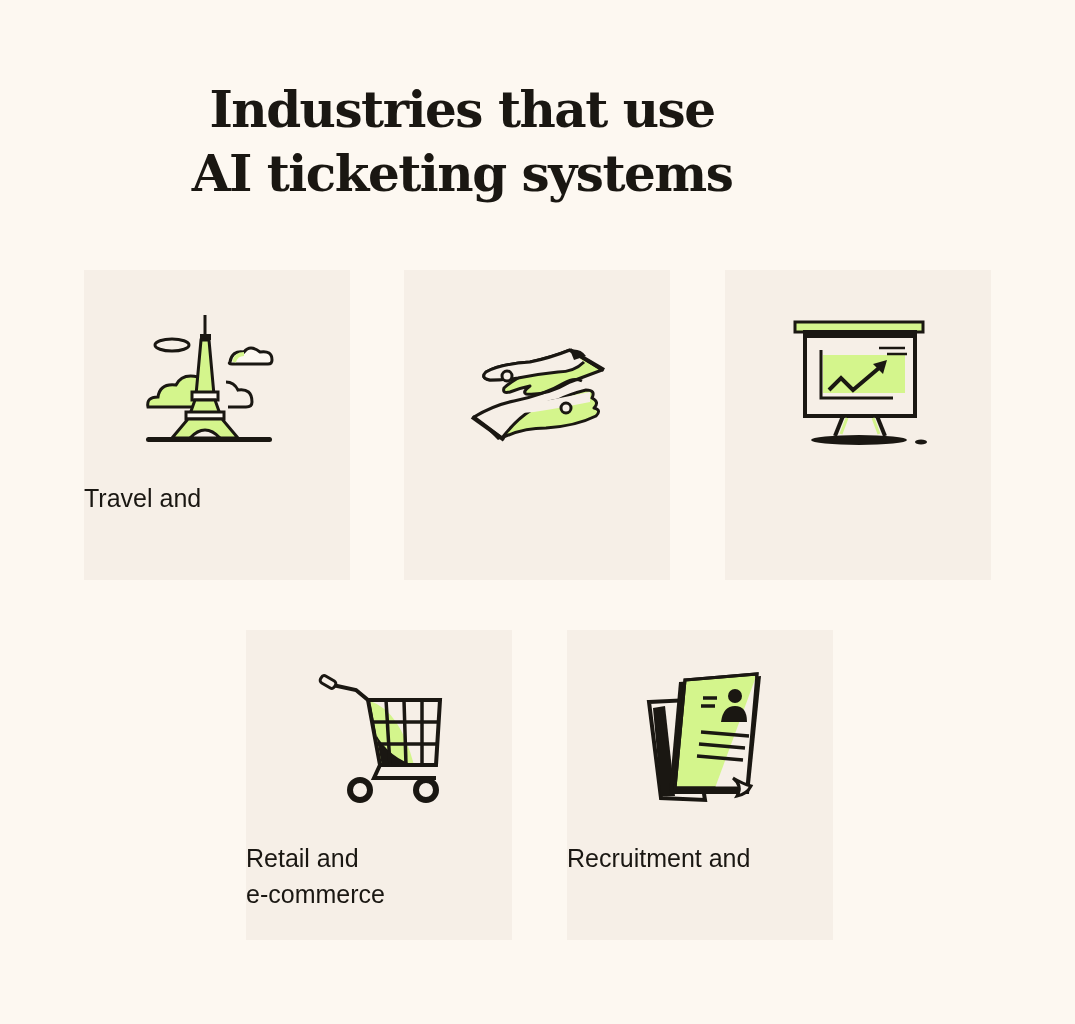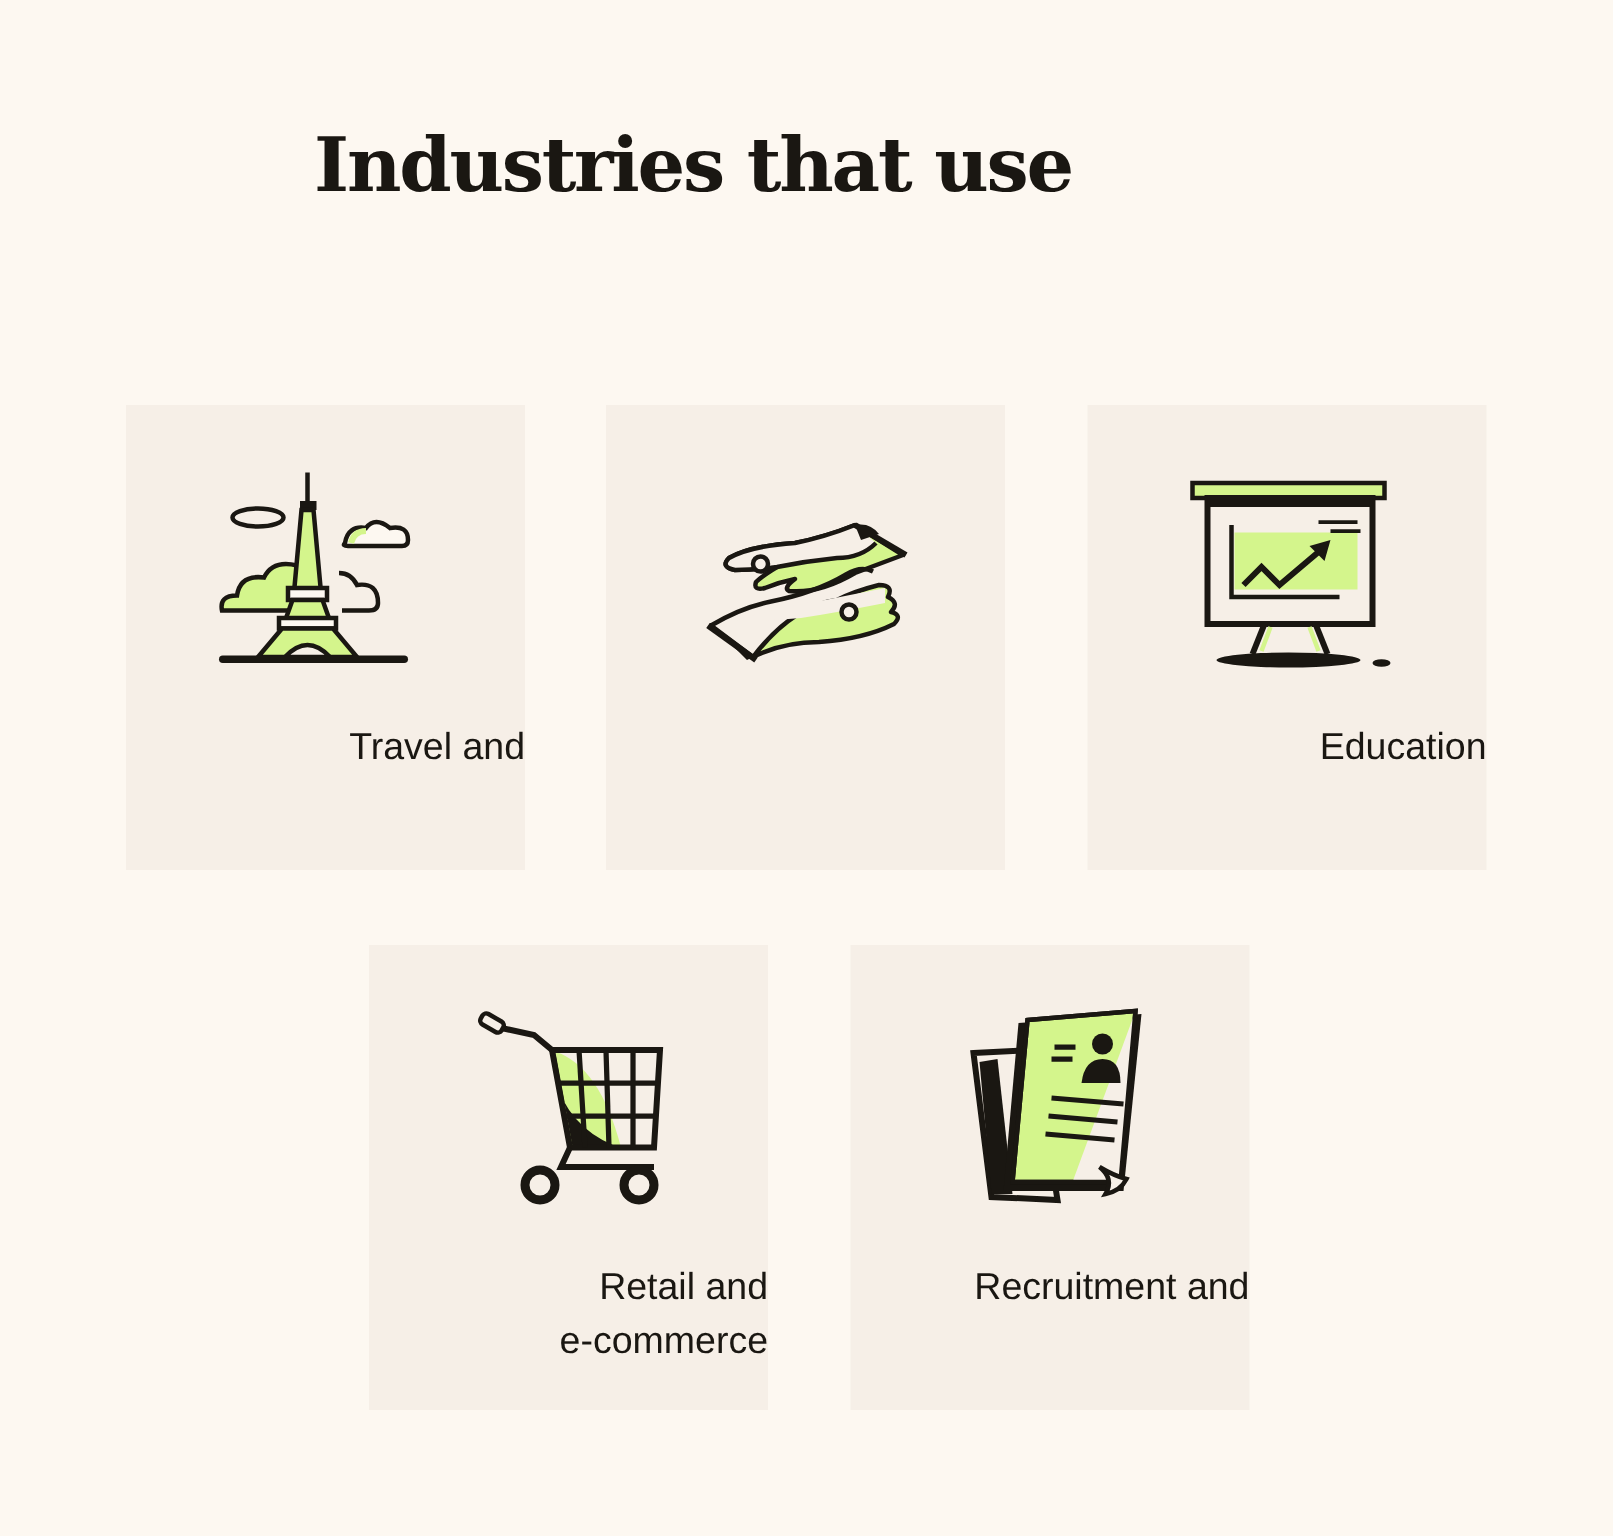--- a/index.html
+++ b/index.html
@@ -30,32 +30,33 @@
   .card .icon {
     position: absolute;
     left: 50%; top: 40px;
     width: 150px; height: 140px;
     transform: translateX(-50%);
   }
   .card .label {
     position: absolute;
     left: 0; width: 100%;
     top: 210px;
-    text-align: right;
+    text-align: left;
     font-size: 25px;
     line-height: 36px;
     color: #1a1712;
   }
   .label span { display: block; }
 </style>
 </head>
 <body>
 
 <h1 class="title" style="margin:0;">
   <span style="display:block">Industries that use</span>
+  <span style="display:block">AI ticketing systems</span>
 </h1>
 
 <div class="card" style="left:84px; top:270px;">
   <svg class="icon" viewBox="0 0 150 140">
     <ellipse cx="30" cy="35" rx="17" ry="6" fill="none" stroke="#1a1712" stroke-width="3"></ellipse>
     <path d="M88 52 q2 -12 14 -10 q6 -8 16 0 q12 -2 12 8 q0 4 -4 4 h-36 q-4 0 -2 -2z" fill="#fdf8f1" stroke="#1a1712" stroke-width="3"></path>
     <path d="M92 52 q2 -8 10 -8" fill="none" stroke="#d4f58c" stroke-width="4"></path>
     <path d="M6 97 q-2 -10 10 -10 q2 -14 18 -12 q6 -12 22 -8 v30 z" fill="#d4f58c" stroke="#1a1712" stroke-width="3"></path>
     <path d="M84 72 q8 0 12 8 q14 -2 14 12 q0 5 -6 5 h-18" fill="none" stroke="#1a1712" stroke-width="3"></path>
     <line x1="63" y1="5" x2="63" y2="25" stroke="#1a1712" stroke-width="3"></line>
@@ -102,24 +103,20 @@
     <line x1="104" y1="44" x2="124" y2="44" stroke="#1a1712" stroke-width="2.5"></line>
     <polyline points="46,80 58,68 70,80 96,58" fill="none" stroke="#1a1712" stroke-width="4"></polyline>
     <polygon points="90,54 104,50 100,64" fill="#1a1712"></polygon>
     <line x1="60" y1="106" x2="52" y2="126" stroke="#1a1712" stroke-width="4"></line>
     <line x1="94" y1="106" x2="102" y2="126" stroke="#1a1712" stroke-width="4"></line>
     <line x1="64" y1="108" x2="58" y2="124" stroke="#d4f58c" stroke-width="3"></line>
     <line x1="90" y1="108" x2="96" y2="124" stroke="#d4f58c" stroke-width="3"></line>
     <ellipse cx="76" cy="130" rx="48" ry="5" fill="#1a1712"></ellipse>
     <ellipse cx="138" cy="132" rx="6" ry="2.5" fill="#1a1712"></ellipse>
   </svg>
-  <div class="label">
-    <span>Education</span>
-    <span></span>
-  </div>
 </div>
 
 <div class="card" style="left:246px; top:630px;">
   <svg class="icon" viewBox="0 0 150 140">
     <path d="M60 46 q50 30 56 50 H80 Q70 80 60 46Z" fill="none"></path>
     <polygon points="64,30 136,30 136,95 76,95" fill="#f6efe7"></polygon>
     <path d="M66 31 q30 10 44 64 H76 Z" fill="#d4f58c"></path>
     <path d="M66 31 L78 96 H112 Q80 86 68 56 Z" fill="#1a1712"></path>
     <polygon points="64,30 136,30 132,95 76,95" fill="none" stroke="#1a1712" stroke-width="4"></polygon>
     <line x1="82" y1="30" x2="86" y2="95" stroke="#1a1712" stroke-width="3.5"></line>

